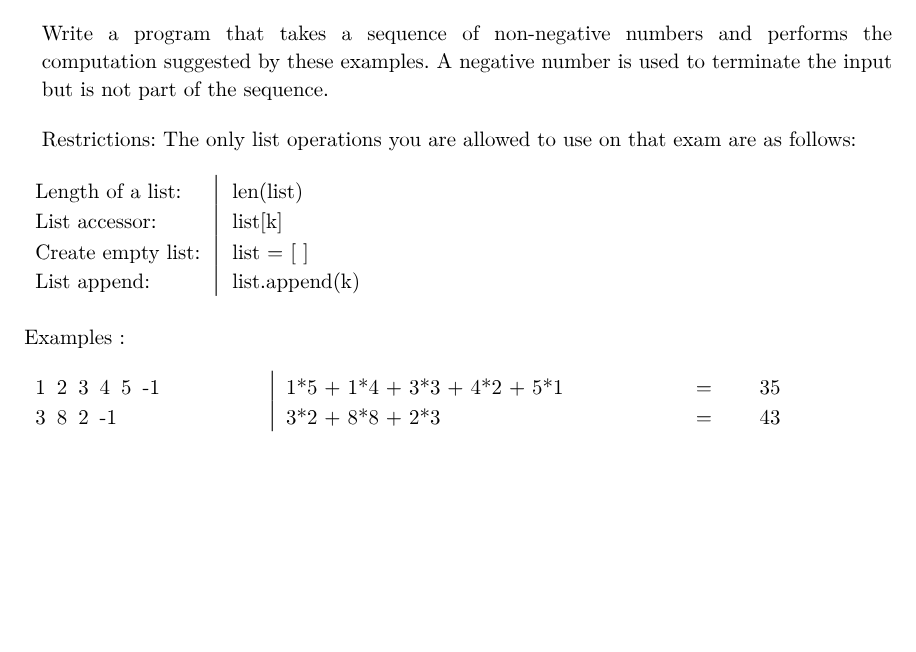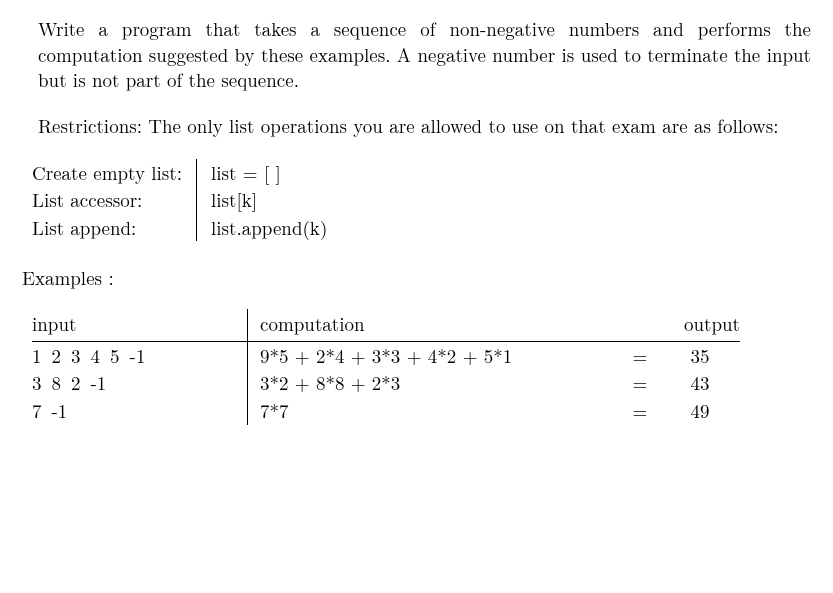--- a/index.html
+++ b/index.html
@@ -78,63 +78,53 @@
   </style>
 </head>
 <body>
 
 <p>Write a program that takes a sequence of non-negative numbers and performs the computation suggested by these examples. A negative number is used to terminate the input but is not part of the sequence.</p>
 
 <p>Restrictions: The only list operations you are allowed to use on that exam are as follows:</p>
 
 <table class="ops-table">
   <tbody>
-  <tr>
-    <td class="op-desc">Create empty list:</td>
-    <td class="op-code">list = [ ]</td>
+      <tr>
+    <td class="op-desc">Length of a list:</td>
+    <td class="op-code">len(list)</td>
   </tr>
   <tr>
     <td class="op-desc">List accessor:</td>
     <td class="op-code">list[k]</td>
+  </tr>
+  <tr>
+    <td class="op-desc">Create empty list:</td>
+    <td class="op-code">list = [ ]</td>
   </tr>
   <tr>
     <td class="op-desc">List append:</td>
     <td class="op-code">list.append(k)</td>
   </tr>
 </tbody>
   </table>
 
 <p class="examples-label">Examples :</p>
 
 <table class="ex-table">
   <tbody>
-      <tr class="hdr-row">
-    <th class="col-input">input</th>
-    <th class="col-comp">computation</th>
-    <th class="col-eq"></th>
-    <th class="col-out out-head">output</th>
-  </tr>
   <tr>
     <td class="col-input num-seq">
       <span>1</span><span>2</span><span>3</span><span>4</span><span>5</span><span>-1</span>
     </td>
-    <td class="col-comp">9*5 + 2*4 + 3*3 + 4*2 + 5*1</td>
+    <td class="col-comp">1*5 + 1*4 + 3*3 + 4*2 + 5*1</td>
     <td class="col-eq">=</td>
     <td class="col-out">35</td>
   </tr>
   <tr>
     <td class="col-input num-seq">
       <span>3</span><span>8</span><span>2</span><span>-1</span>
     </td>
     <td class="col-comp">3*2 + 8*8 + 2*3</td>
     <td class="col-eq">=</td>
     <td class="col-out">43</td>
   </tr>
-  <tr>
-    <td class="col-input num-seq">
-      <span>7</span><span>-1</span>
-    </td>
-    <td class="col-comp">7*7</td>
-    <td class="col-eq">=</td>
-    <td class="col-out">49</td>
-  </tr>
 </tbody>
   </table>
 
 </body></html>

